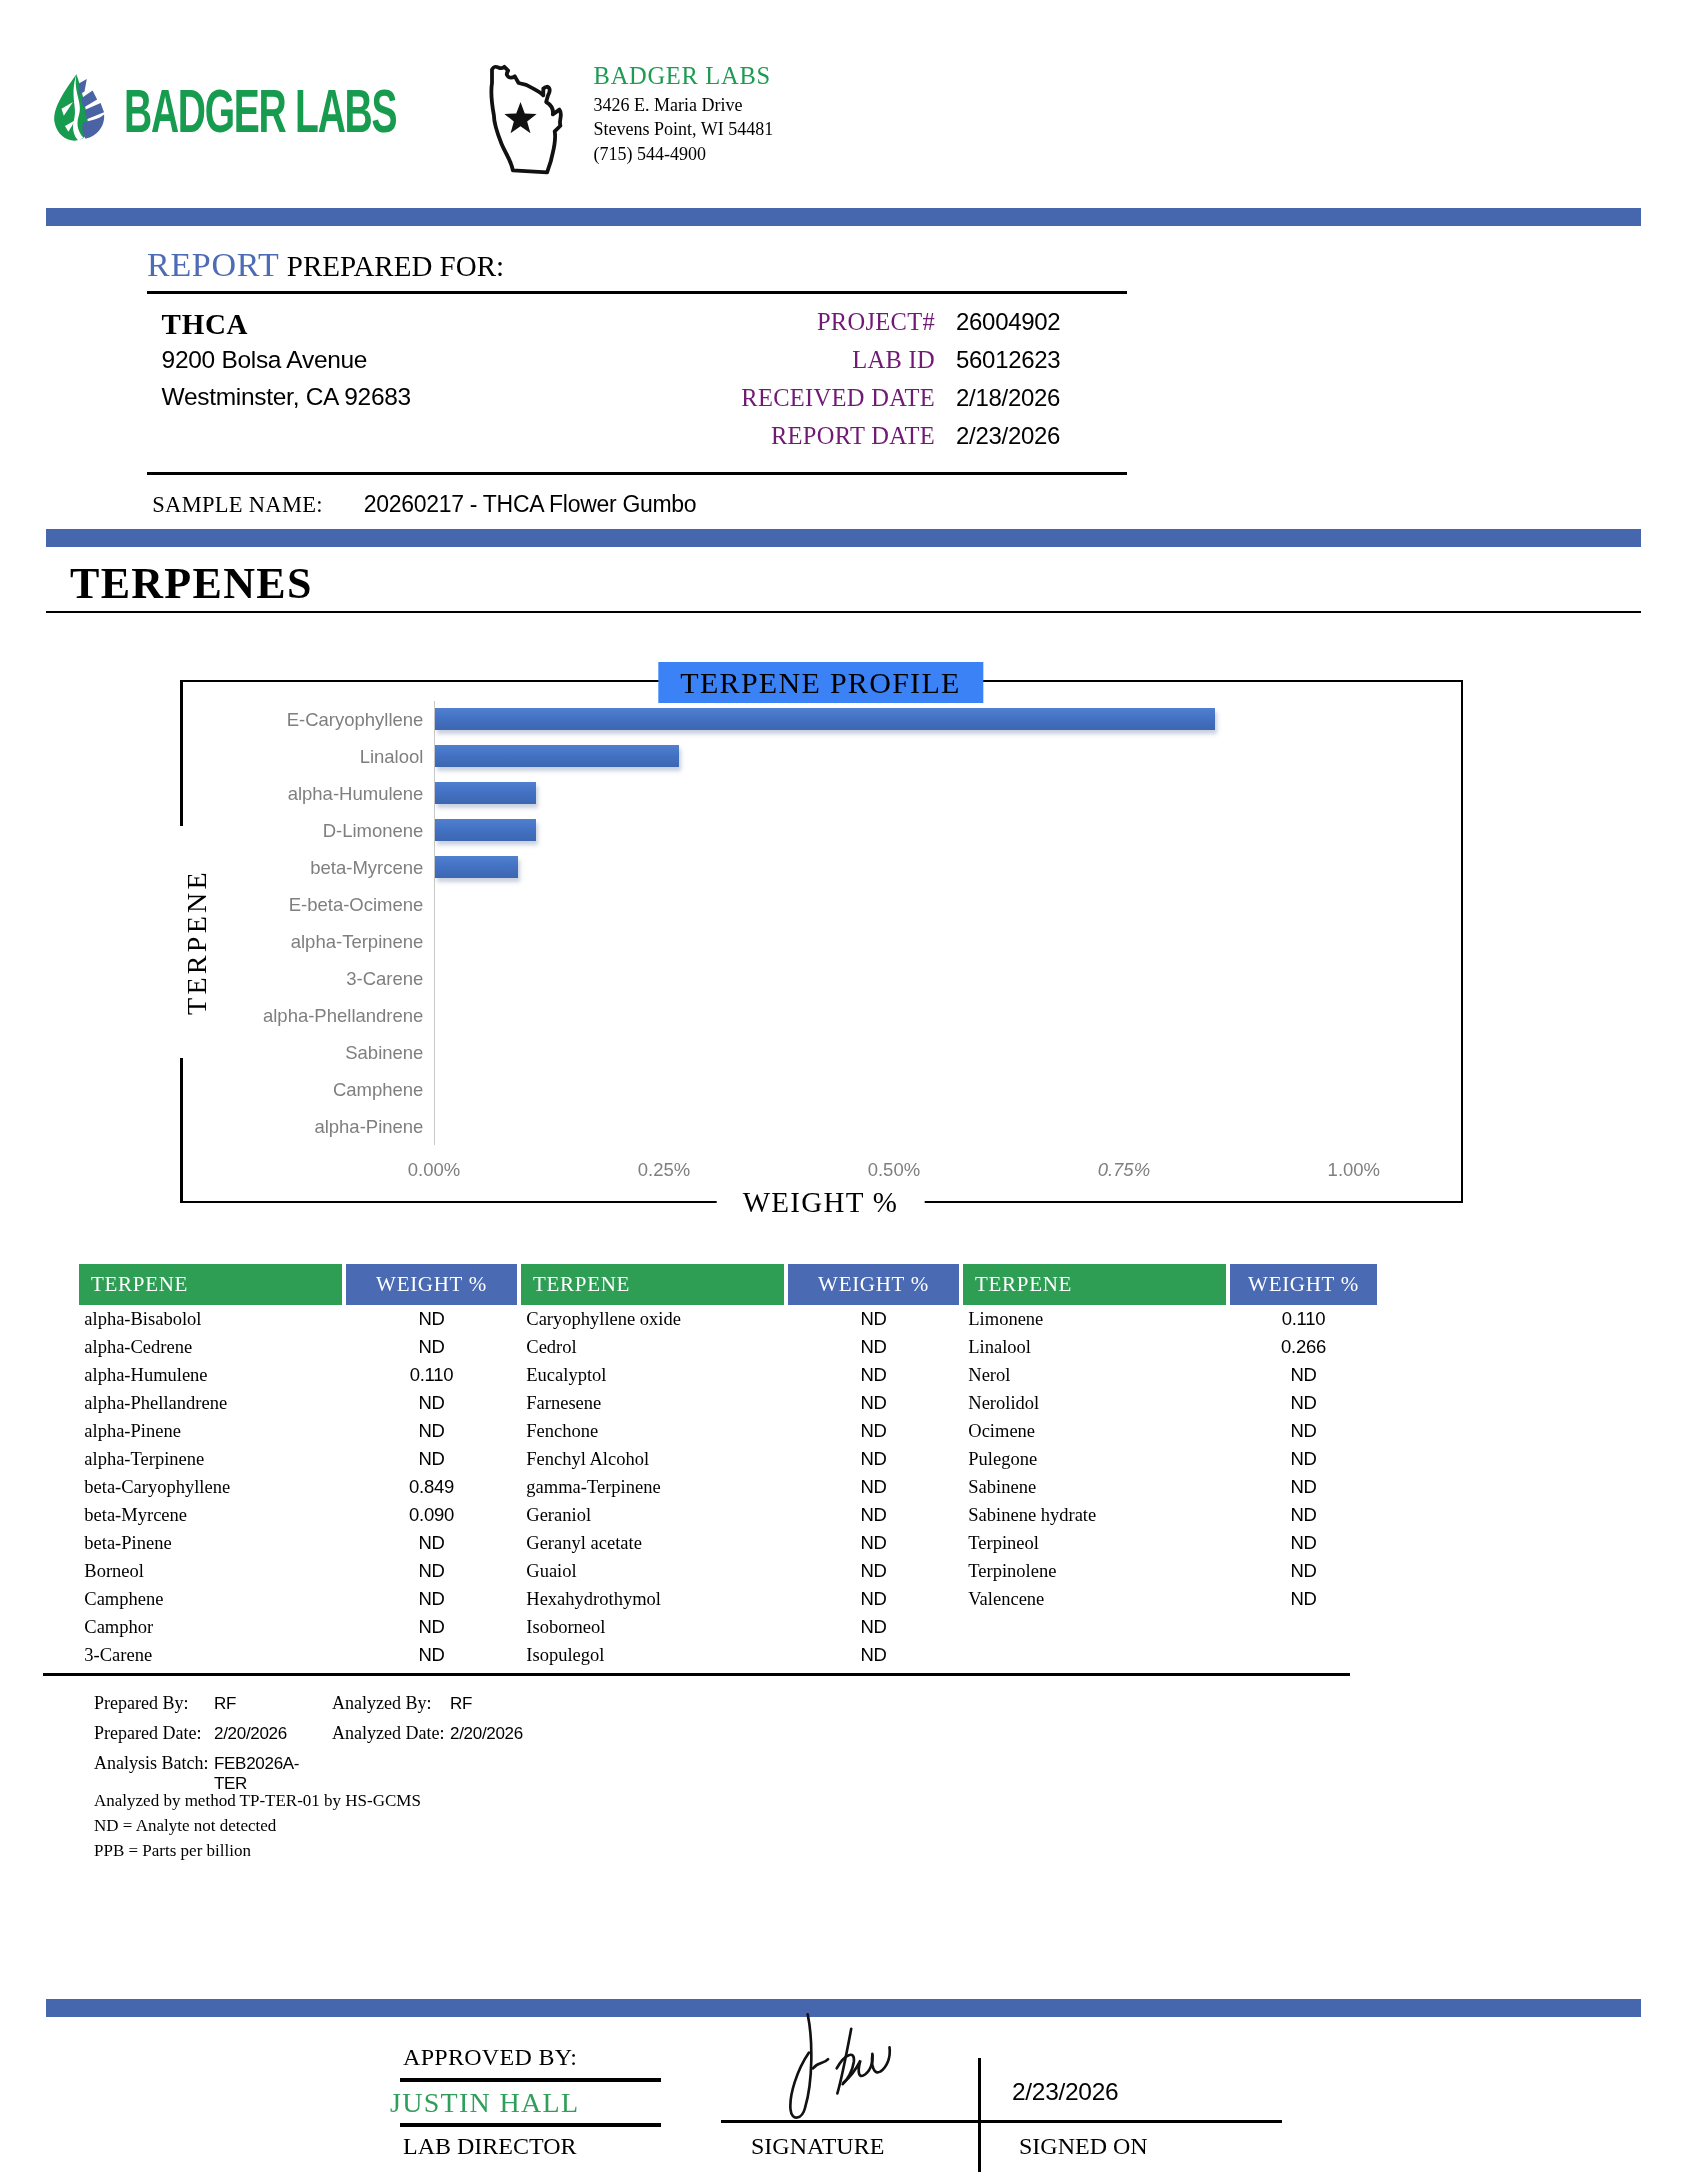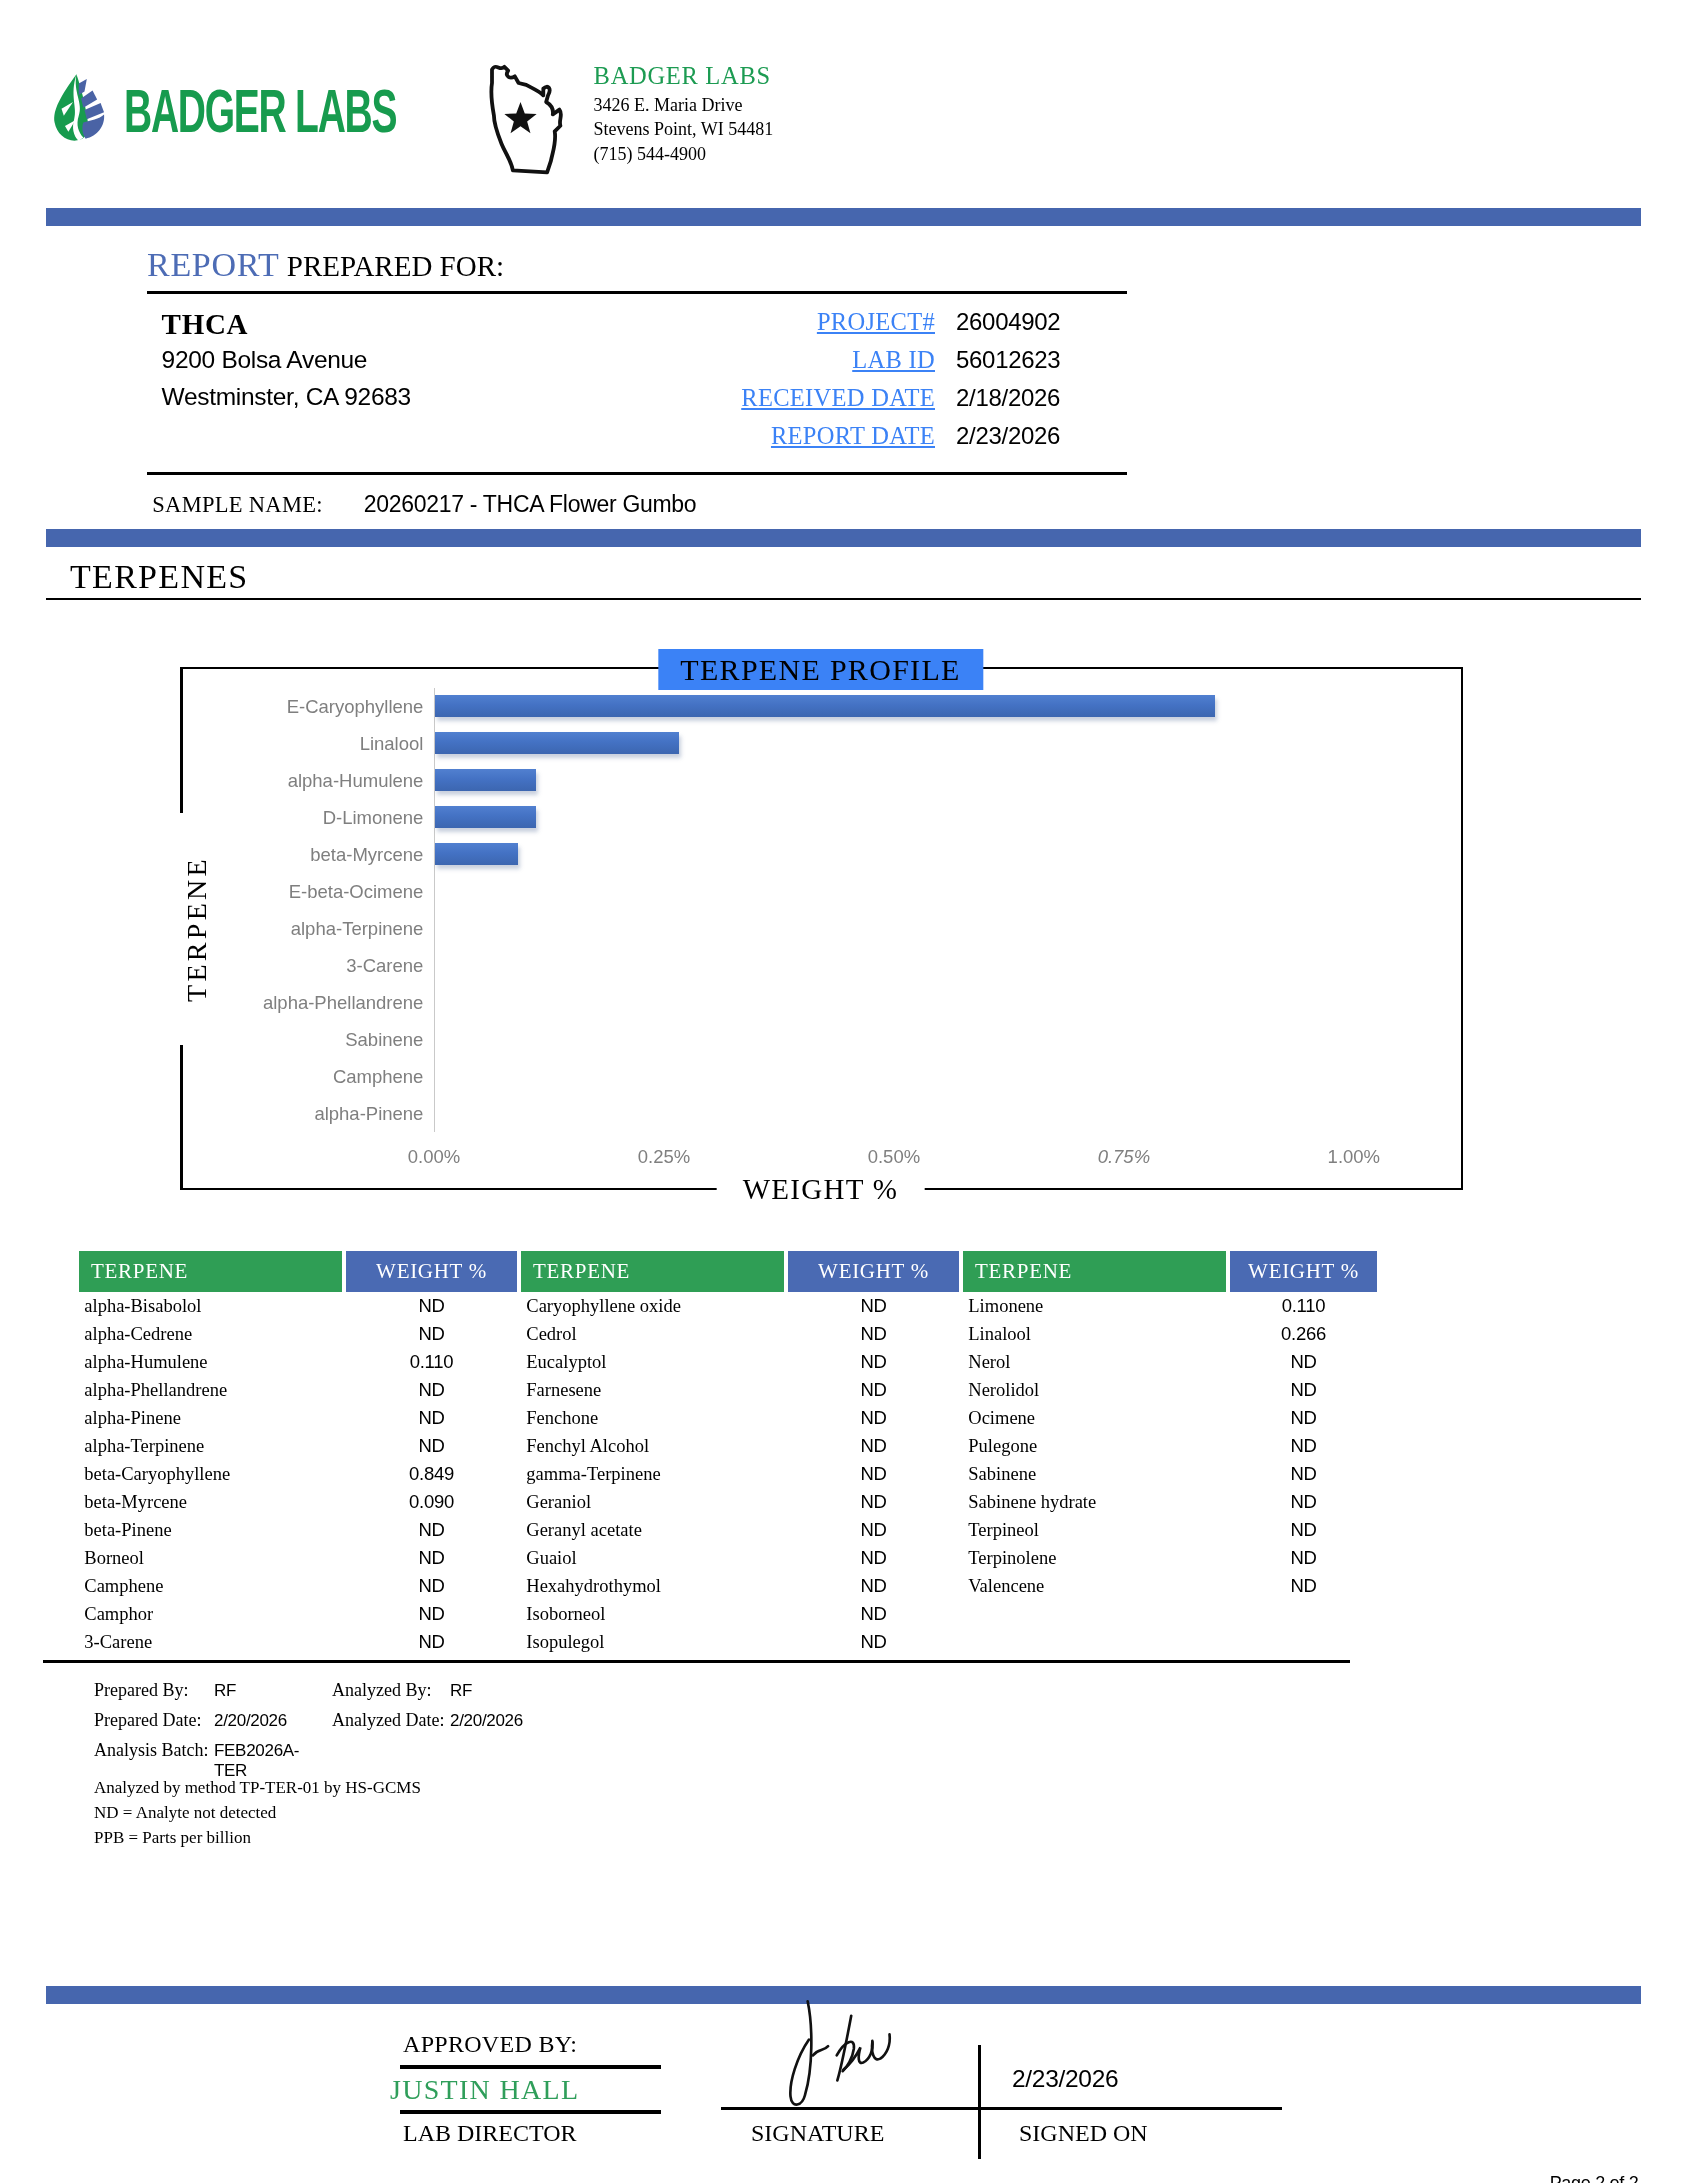--- a/index.html
+++ b/index.html
@@ -35,29 +35,29 @@
   .report-head { font-size:29px; }
   .report-head .blue { color:#4d6cb5; font-size:34px; letter-spacing:0.7px; }
   .rule { height:2.6px; background:#000; margin-top:6.6px; }
   .report-grid { display:flex; margin-top:14.6px; }
   .client { width:463px; padding-left:14.6px; }
   .client-name { font-weight:bold; font-size:29px; letter-spacing:0.7px; }
   .client-line { font-size:24.5px; line-height:37px; }
   .client-line:first-of-type { margin-top:17px; }
   .meta { flex:1; }
   .meta-row { display:flex; align-items:baseline; height:38px; }
-  .meta-label { flex:1; text-align:right; color:#3b82f6; font-size:24.5px; letter-spacing:0.3px;text-decoration:underline; }
+  .meta-label { flex:1; text-align:right; color:#701a75; font-size:24.5px; letter-spacing:0.3px; }
   .meta-value { width:192px; padding-left:21px; font-size:24px; }
   .rule2 { height:3.3px; background:#000; margin-top:12px; }
   .sample-row { display:flex; align-items:baseline; margin-top:16px; padding-left:5.3px; }
   .sample-label { font-size:22.5px; letter-spacing:0.3px; }
   .sample-value { font-size:23px; margin-left:41px; }
 
   
-  .sec-title { font-size:34px; letter-spacing:1.3px; margin-top:10.6px; margin-left:24px; font-weight:normal; }
+  .sec-title { font-size:44px; letter-spacing:1.3px; margin-top:10.6px; margin-left:24px; font-weight:bold; }
   .sec-rule { height:2px; background:#000; margin-top:2.6px; }
 
   .chart-frame { position:relative; margin-left:134px; margin-top:67px; width:1283px; height:523px;
                  border-top:2.6px solid #000; border-right:2.6px solid #000; border-bottom:2.6px solid #000; }
   .lseg { position:absolute; left:0; width:2.6px; background:#000; }
   .lseg.top { top:0; height:calc(50% - 116px); }
   .lseg.bot { bottom:0; height:calc(50% - 116px); }
   .chart-title { position:absolute; top:-20.5px; left:50%; transform:translateX(-50%);
                  background:#3b82f6; padding:0 22.5px; font-size:30px; letter-spacing:1.3px; height:41px; line-height:41px; white-space:nowrap; }
   .chart-xlabel { position:absolute; bottom:-22px; left:50%; transform:translateX(-50%);

